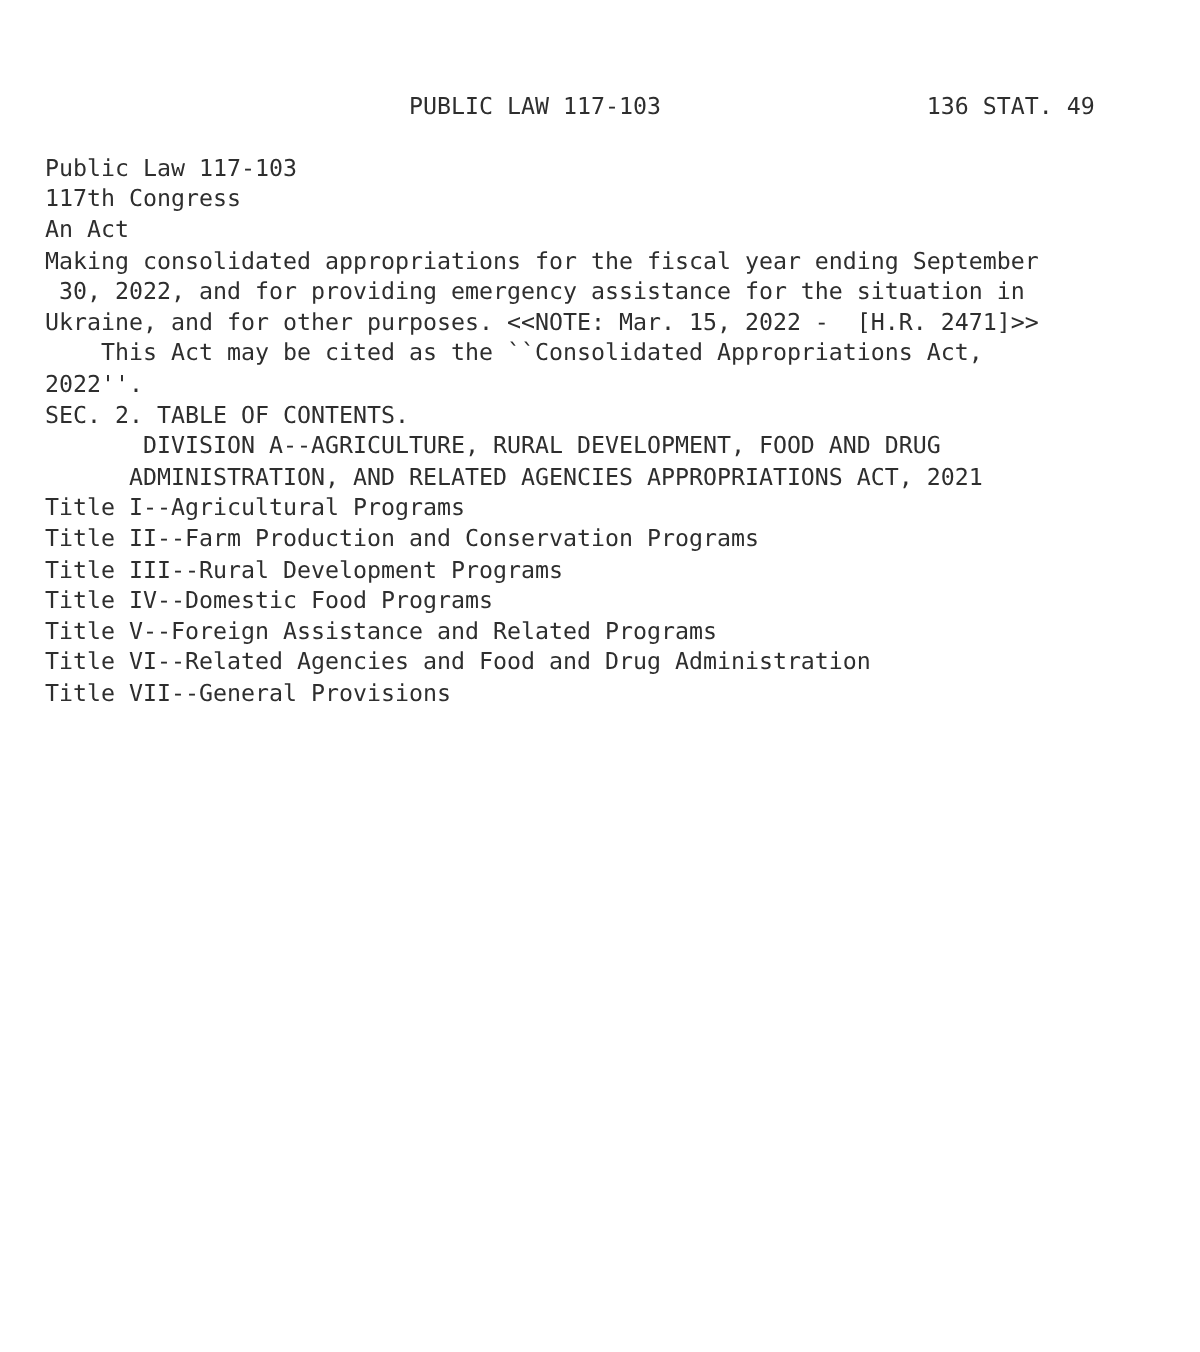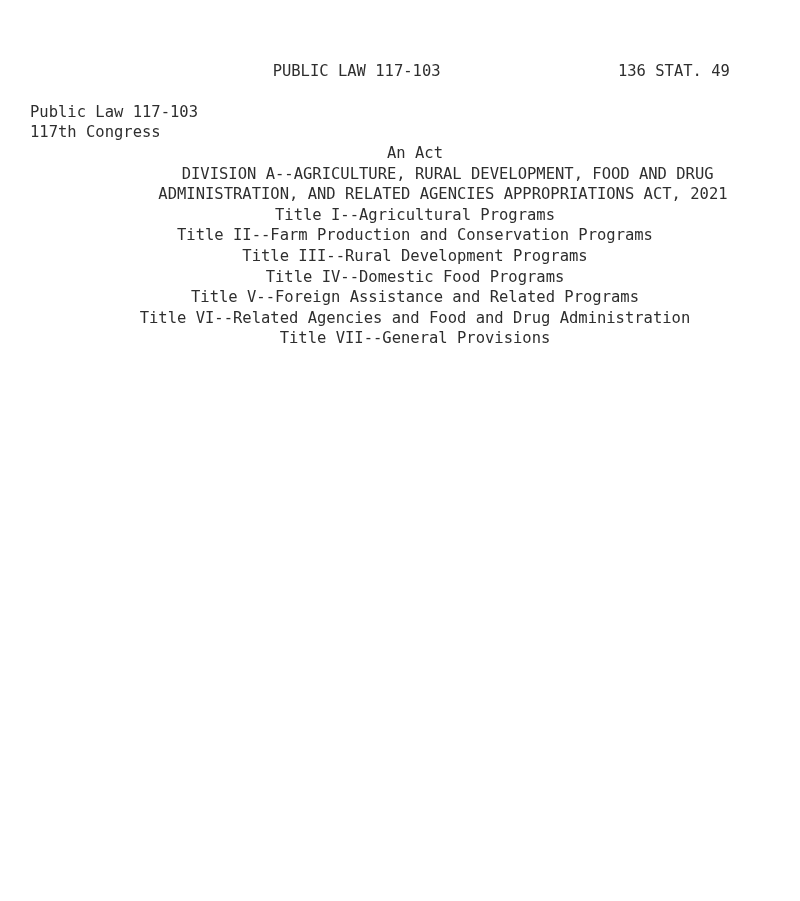--- a/index.html
+++ b/index.html
@@ -30,42 +30,48 @@
     font-family: inherit;
     font-size: inherit;
     line-height: inherit;
     white-space: pre;
   }
   .header-line {
     white-space: pre;
   }
   .hdr-left  { margin-left: 20ch; }
   .hdr-right { margin-left: 19ch; }
-  .gap1 { margin-top: 20.6px; text-align: center; }
+  .gap1 { margin-top: 20.6px; }
   .gap2 { margin-top: 41.2px; }
   .gap4 { margin-top: 82.4px; }
   .an-act { padding-left: 33ch; }
 </style>
 </head>
 <body>
 
 <div class="page">
   <div class="doc">
 
     <div class="header-line">
       <span class="hdr-left">PUBLIC LAW 117-103</span><span class="hdr-right">136 STAT. 49</span>
     </div>
 
     <pre class="gap4">Public Law 117-103
 117th Congress</pre>
 
     <pre class="gap1 an-act">An Act</pre>
 
+    <pre class="gap2">Making consolidated appropriations for the fiscal year ending September
+ 30, 2022, and for providing emergency assistance for the situation in
+Ukraine, and for other purposes. &lt;&lt;NOTE: Mar. 15, 2022 -  [H.R. 2471]&gt;&gt;</pre>
 
 
+    <pre class="gap1">    This Act may be cited as the ``Consolidated Appropriations Act,
+2022''.
+SEC. 2. TABLE OF CONTENTS.</pre>
 
 
     <pre class="gap1">       DIVISION A--AGRICULTURE, RURAL DEVELOPMENT, FOOD AND DRUG
       ADMINISTRATION, AND RELATED AGENCIES APPROPRIATIONS ACT, 2021</pre>
 
     <pre class="gap1">Title I--Agricultural Programs
 Title II--Farm Production and Conservation Programs
 Title III--Rural Development Programs
 Title IV--Domestic Food Programs
 Title V--Foreign Assistance and Related Programs

